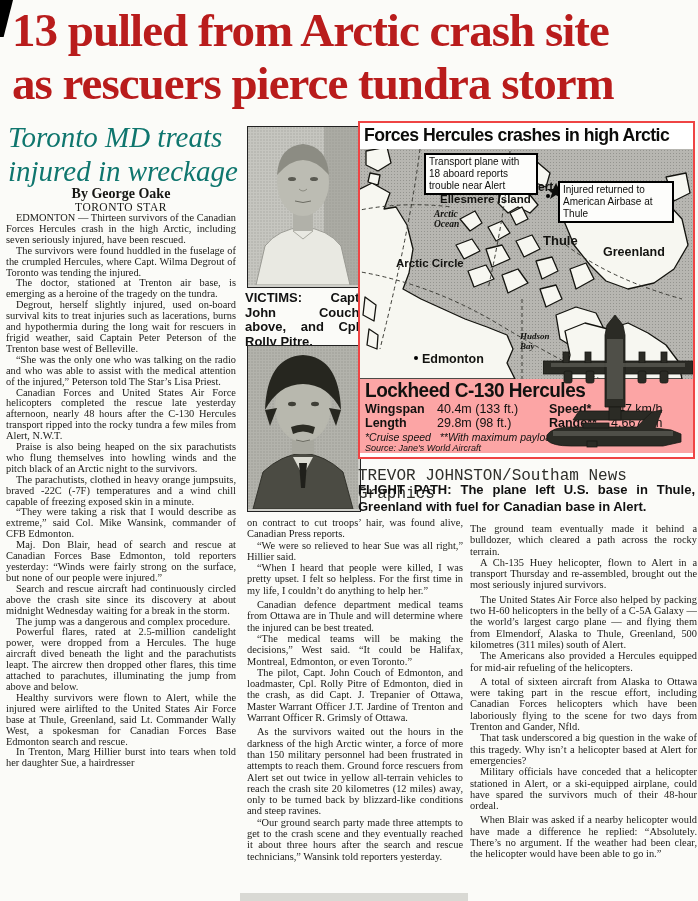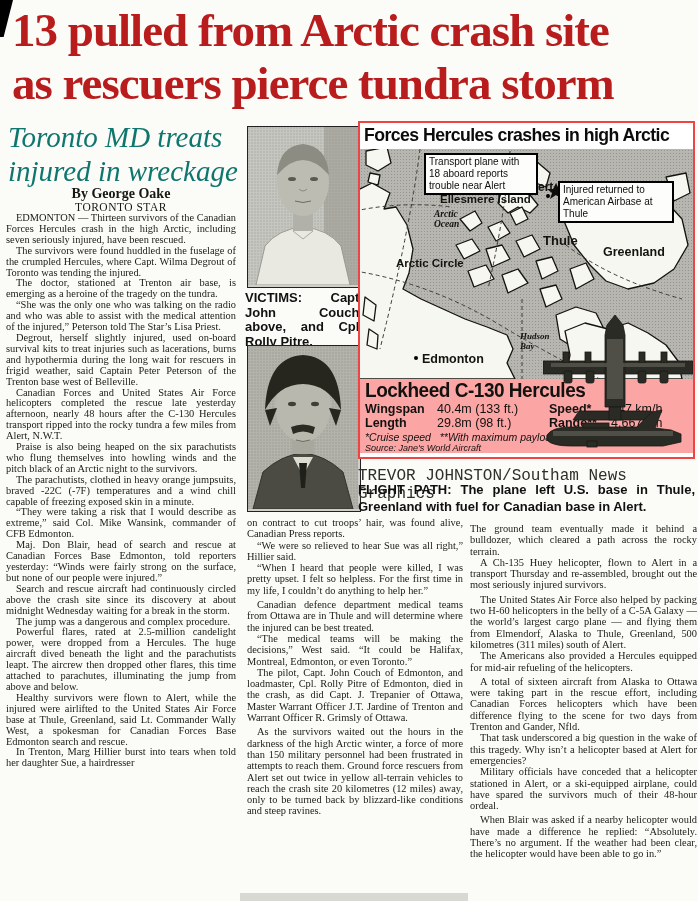--- a/index.html
+++ b/index.html
@@ -86,22 +86,22 @@
   <div>Toronto MD treats</div>
   <div>injured in wreckage</div>
 </div>
 <div class="abs byline">By George Oake</div>
 <div class="abs byline-org">TORONTO STAR</div>
 
 <div class="abs col col1">
   <p>EDMONTON — Thirteen survivors of the Canadian Forces Hercules crash in the high Arctic, including seven seriously injured, have been rescued.</p>
   <p>The survivors were found huddled in the fuselage of the crumpled Hercules, where Capt. Wilma Degrout of Toronto was tending the injured.</p>
   <p>The doctor, stationed at Trenton air base, is emerging as a heroine of the tragedy on the tundra.</p>
+  <p>Degrout, herself slightly injured, used on-board survival kits to treat injuries such as lacerations, burns and hypothermia during the long wait for rescuers in frigid weather, said Captain Peter Peterson of the Trenton base west of Belleville.</p>
   <p>“She was the only one who was talking on the radio and who was able to assist with the medical attention of the injured,” Peterson told The Star’s Lisa Priest.</p>
-  <p>Degrout, herself slightly injured, used on-board survival kits to treat injuries such as lacerations, burns and hypothermia during the long wait for rescuers in frigid weather, said Captain Peter Peterson of the Trenton base west of Belleville.</p>
   <p>Canadian Forces and United States Air Force helicopters completed the rescue late yesterday afternoon, nearly 48 hours after the C-130 Hercules transport ripped into the rocky tundra a few miles from Alert, N.W.T.</p>
   <p>Praise is also being heaped on the six parachutists who flung themselves into howling winds and the pitch black of an Arctic night to the survivors.</p>
   <p>The parachutists, clothed in heavy orange jumpsuits, braved -22C (-7F) temperatures and a wind chill capable of freezing exposed skin in a minute.</p>
   <p>“They were taking a risk that I would describe as extreme,” said Col. Mike Wansink, commander of CFB Edmonton.</p>
   <p>Maj. Don Blair, head of search and rescue at Canadian Forces Base Edmonton, told reporters yesterday: “Winds were fairly strong on the surface, but none of our people were injured.”</p>
   <p>Search and rescue aircraft had continuously circled above the crash site since its discovery at about midnight Wednesday waiting for a break in the storm.</p>
   <p>The jump was a dangerous and complex procedure.</p>
   <p>Powerful flares, rated at 2.5-million candelight power, were dropped from a Hercules. The huge aircraft dived beneath the light and the parachutists leapt. The aircrew then dropped other flares, this time attached to parachutes, illuminating the jump from above and below.</p>
   <p>Healthy survivors were flown to Alert, while the injured were airlifted to the United States Air Force base at Thule, Greenland, said Lt. Commander Wally West, a spokesman for Canadian Forces Base Edmonton search and rescue.</p>
   <p>In Trenton, Marg Hillier burst into tears when told her daughter Sue, a hairdresser</p>
@@ -261,24 +261,25 @@
 <div class="abs flight-caption">FLIGHT PATH: The plane left U.S. base in Thule, Greenland with fuel for Canadian base in Alert.</div>
 
 <div class="abs col col2">
   <p class="noindent">on contract to cut troops’ hair, was found alive, Canadian Press reports.</p>
   <p>“We were so relieved to hear Sue was all right,” Hillier said.</p>
   <p>“When I heard that people were killed, I was pretty upset. I felt so helpless. For the first time in my life, I couldn’t do anything to help her.”</p>
   <p class="gap">Canadian defence department medical teams from Ottawa are in Thule and will determine where the injured can be best treated.</p>
   <p>“The medical teams will be making the decisions,” West said. “It could be Halifax, Montreal, Edmonton, or even Toronto.”</p>
   <p>The pilot, Capt. John Couch of Edmonton, and loadmaster, Cpl. Rolly Pitre of Edmonton, died in the crash, as did Capt. J. Trepanier of Ottawa, Master Warrant Officer J.T. Jardine of Trenton and Warrant Officer R. Grimsly of Ottawa.</p>
   <p class="gap">As the survivors waited out the hours in the darkness of the high Arctic winter, a force of more than 150 military personnel had been frustrated in attempts to reach them. Ground force rescuers from Alert set out twice in yellow all-terrain vehicles to reach the crash site 20 kilometres (12 miles) away, only to be turned back by blizzard-like conditions and steep ravines.</p>
+  <p>“Our ground search party made three attempts to get to the crash scene and they eventually reached it about three hours after the search and rescue technicians,” Wansink told reporters yesterday.</p>
 </div>
 
 <div class="abs col col3">
   <p class="noindent">The ground team eventually made it behind a bulldozer, which cleared a path across the rocky terrain.</p>
   <p>A Ch-135 Huey helicopter, flown to Alert in a transport Thursday and re-assembled, brought out the most seriously injured survivors.</p>
   <p class="gap">The United States Air Force also helped by packing two H-60 helicopters in the belly of a C-5A Galaxy — the world’s largest cargo plane — and flying them from Elmendorf, Alaska to Thule, Greenland, 500 kilometres (311 miles) south of Alert.</p>
   <p>The Americans also provided a Hercules equipped for mid-air refueling of the helicopters.</p>
-  <p class="gap">A total of sixteen aircraft from Alaska to Ottawa were taking part in the rescue effort, including Canadian Forces helicopters which have been difference flying to the scene for two days from Trenton and Gander, Nfld.</p>
+  <p class="gap">A total of sixteen aircraft from Alaska to Ottawa were taking part in the rescue effort, including Canadian Forces helicopters which have been laboriously flying to the scene for two days from Trenton and Gander, Nfld.</p>
   <p>That task underscored a big question in the wake of this tragedy. Why isn’t a helicopter based at Alert for emergencies?</p>
   <p>Military officials have conceded that a helicopter stationed in Alert, or a ski-equipped airplane, could have spared the survivors much of their 48-hour ordeal.</p>
   <p class="gap">When Blair was asked if a nearby helicopter would have made a difference he replied: “Absolutely. There’s no argument. If the weather had been clear, the helicopter would have been able to go in.”</p>
 </div>
 
 </body></html>

